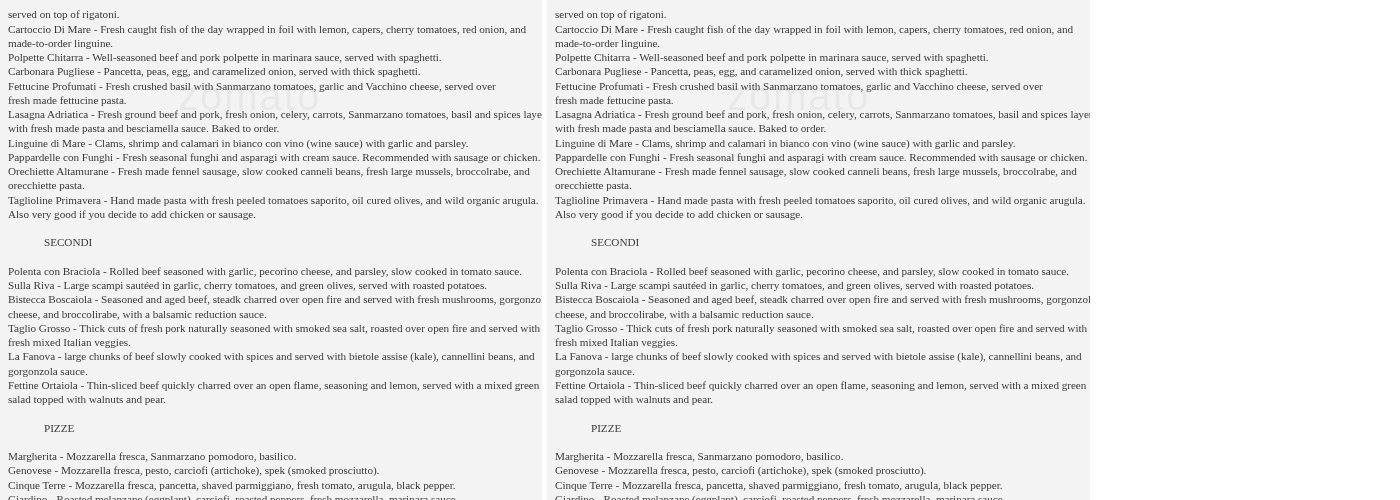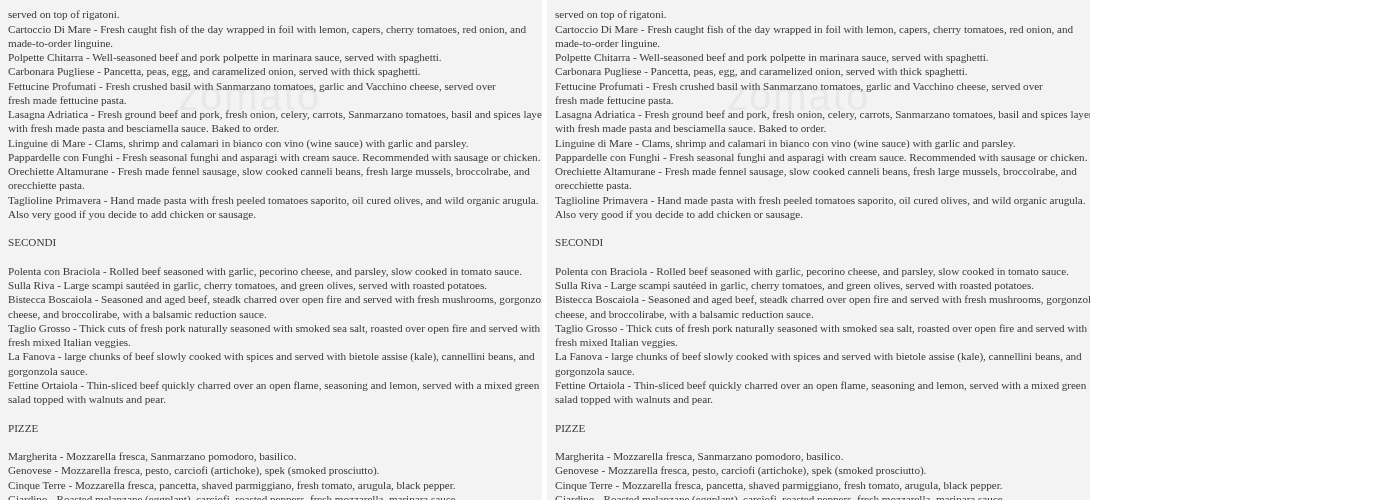--- a/index.html
+++ b/index.html
@@ -28,21 +28,21 @@
       top: -7px;
       right: 6px;
       font-family: "Liberation Serif", "DejaVu Serif", serif;
       font-size: 11.2px;
       line-height: 14.25px;
       color: #3a3a3a;
       letter-spacing: -0.05px;
     }
     .line { white-space: nowrap; font-family: Liberation Serif, serif; }
     .blank { height: 14.25px; }
-    .section-head { white-space: nowrap; }
+    .section-head { white-space: nowrap; margin-left: 36px; }
     .watermark {
       position: absolute;
       top: 74px;
       font-family: "Liberation Sans", sans-serif;
       font-size: 40px;
       letter-spacing: 2px;
       color: rgba(0,0,0,0.045);
       pointer-events: none;
     }
     .panel-left .watermark { left: 178px; }

